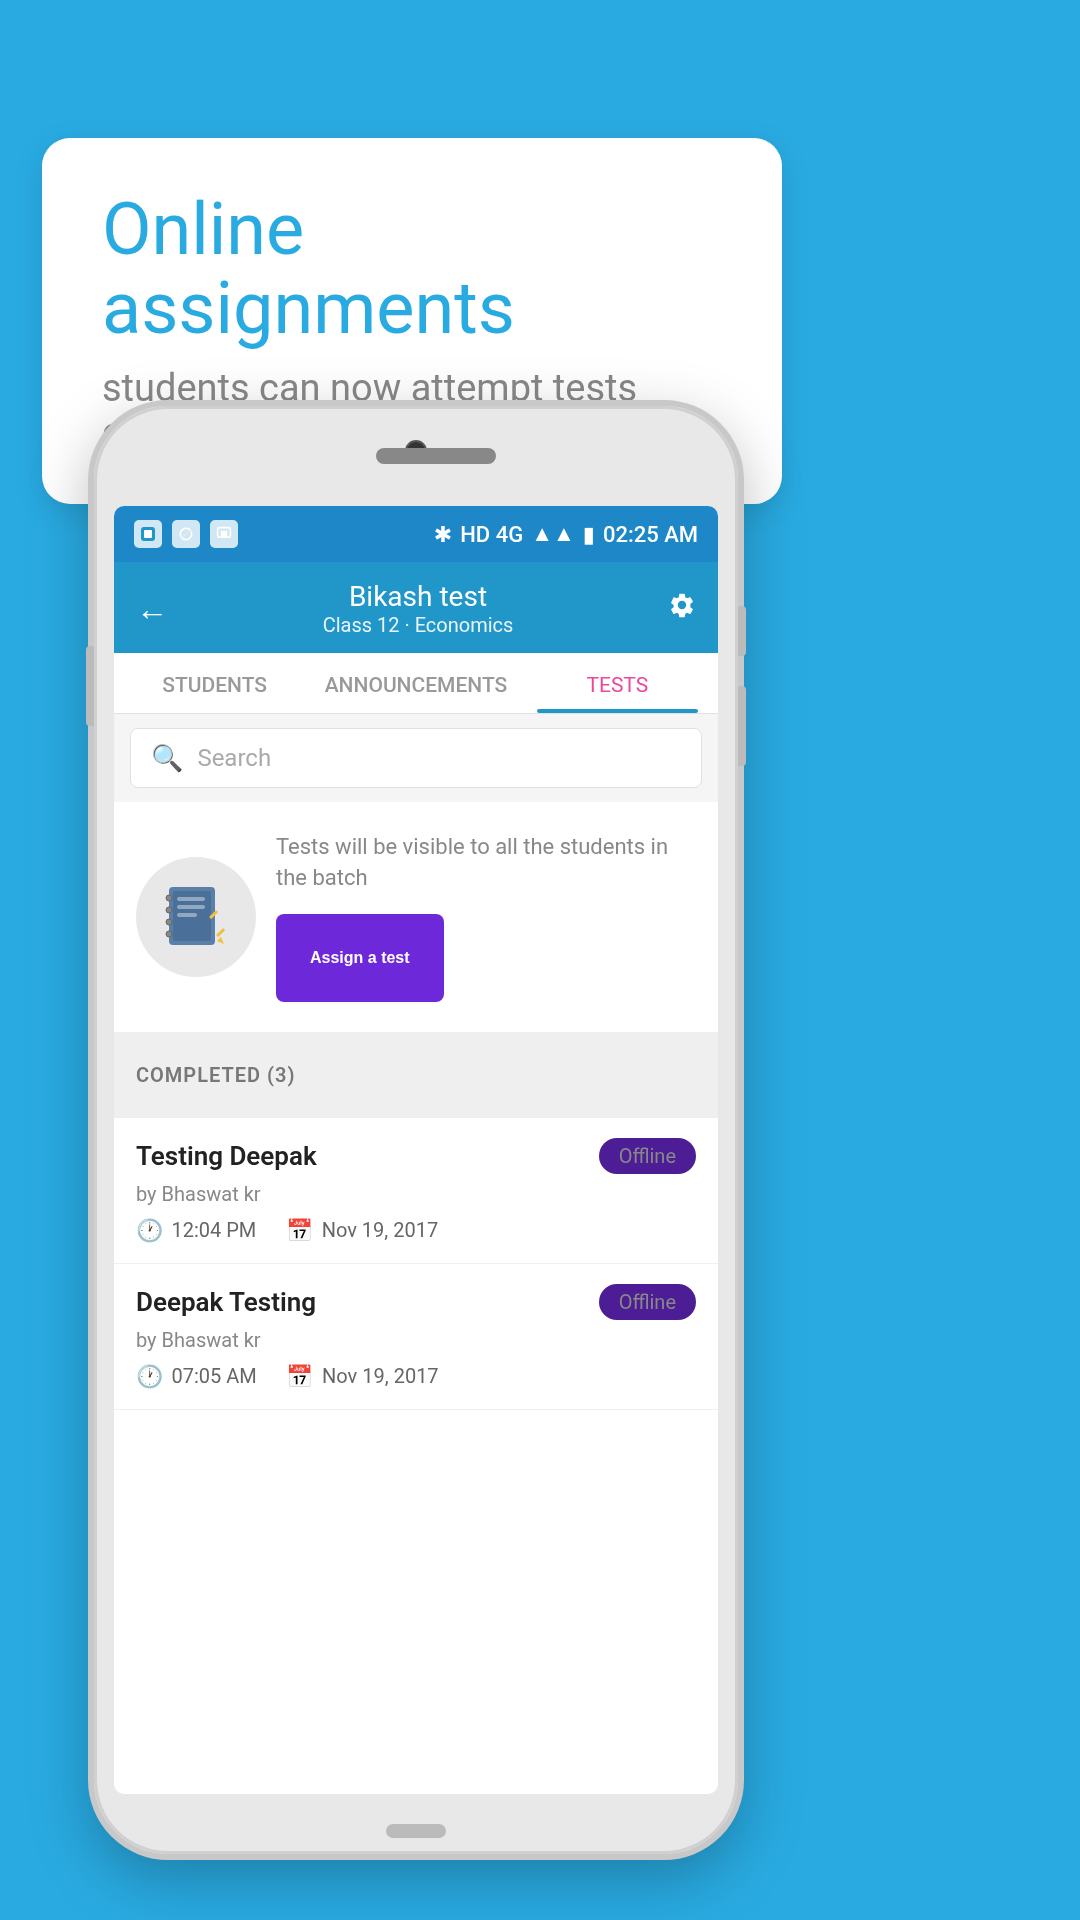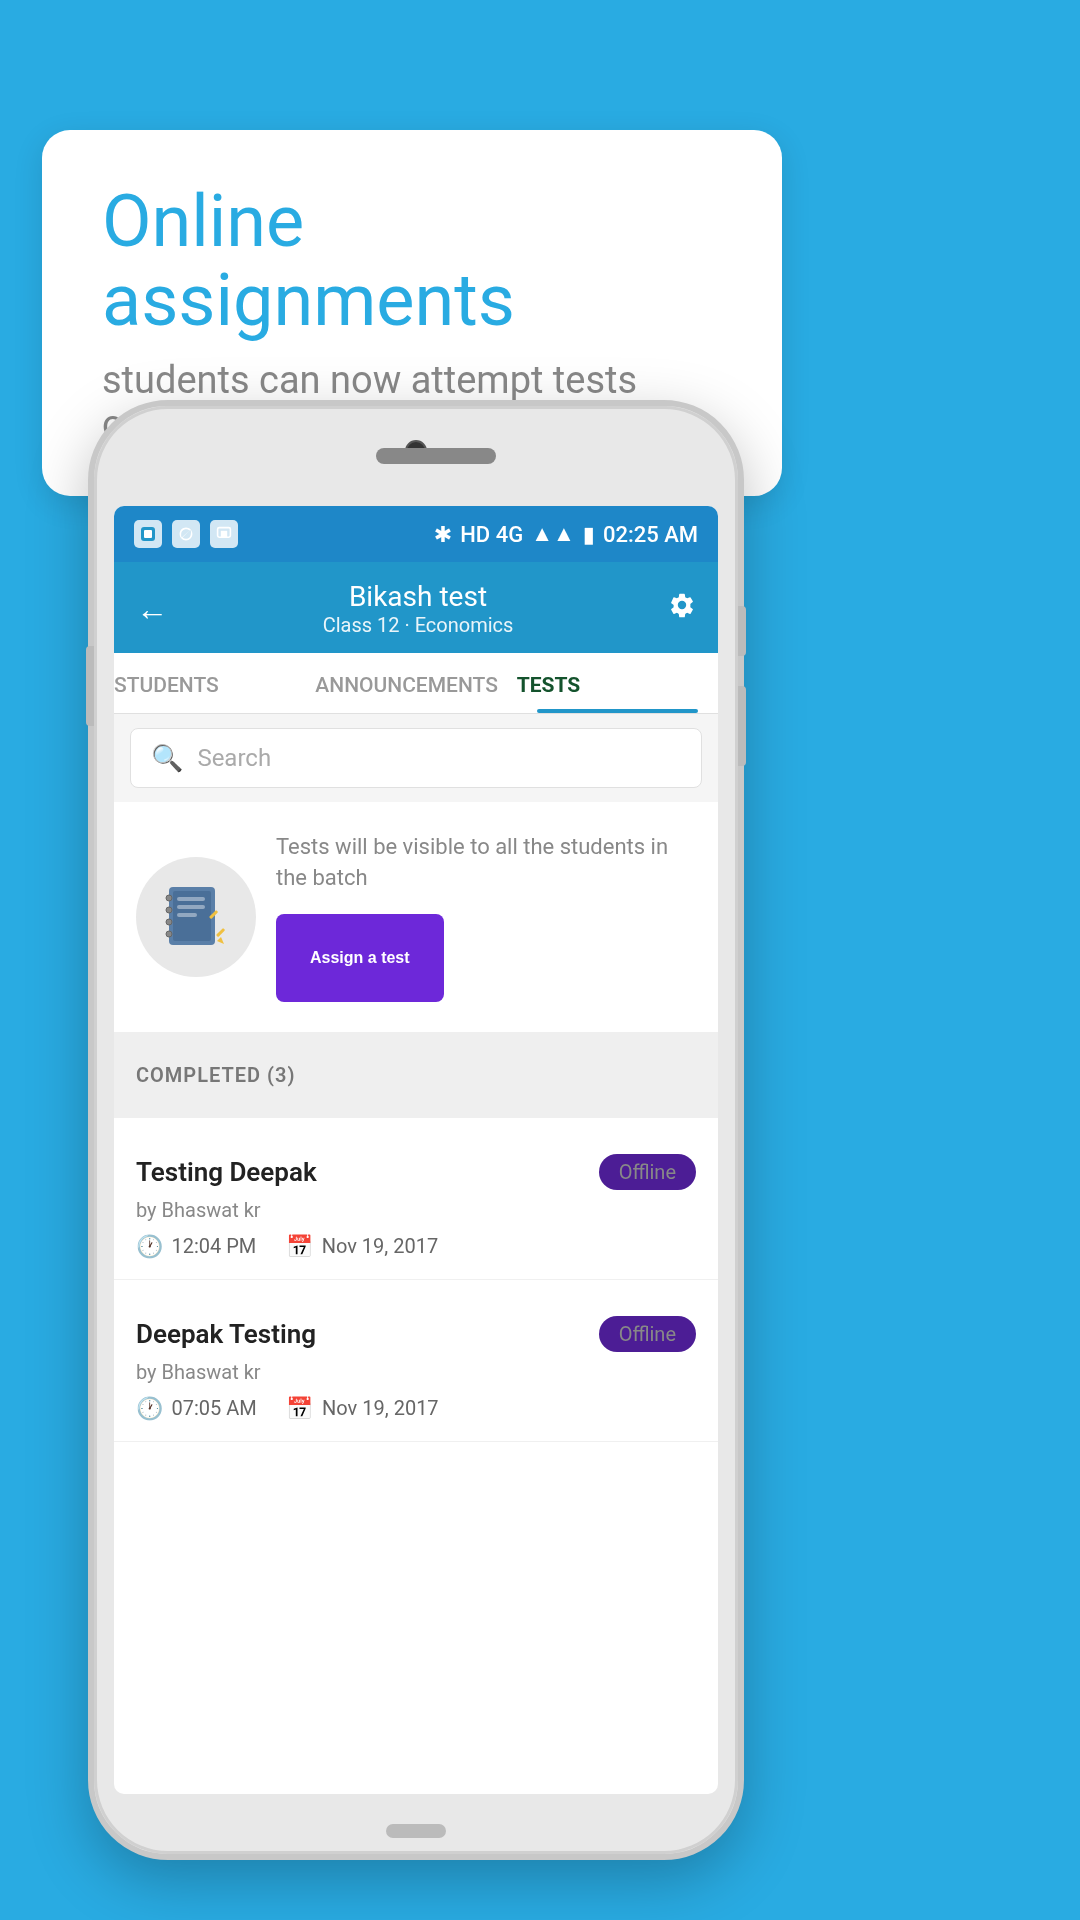--- a/index.html
+++ b/index.html
@@ -9,21 +9,21 @@
       height: 1920px;
       background-color: #29abe2;
       font-family: 'Roboto', Arial, sans-serif;
       overflow: hidden;
       position: relative;
     }
 
     
     .hero-card {
       position: absolute;
-      top: 130px;
+      top: 138px;
       left: 42px;
       width: 740px;
       background: white;
       border-radius: 28px;
       padding: 52px 60px 50px 60px;
       box-shadow: 0 8px 30px rgba(0,0,0,0.12);
     }
 
     .hero-card::after {
       content: '';
@@ -158,31 +158,32 @@
 
     
     .tabs {
       background: white;
       display: flex;
       border-bottom: 1px solid #e0e0e0;
     }
 
     .tab {
       flex: 1;
+      text-align: center;
       padding: 20px 0 16px;
       font-size: 21px;
       font-weight: 500;
       color: #999;
       cursor: pointer;
       position: relative;
     }
 
     .tab.active {
-      color: #14532d;
-      font-weight: 700;
+      color: #ec4899;
+      font-weight: 400;
     }
 
     .tab.active::after {
       content: '';
       position: absolute;
       bottom: 0;
       left: 10%;
       width: 80%;
       height: 4px;
       background: #2196c9;
@@ -268,21 +269,21 @@
       padding: 31px 22px;
       font-size: 20px;
       font-weight: 600;
       color: #777;
       letter-spacing: 1px;
     }
 
     
     .test-item {
       background: white;
-      padding: 36px 22px 20px;
+      padding: 20px 22px 20px;
       border-bottom: 1px solid #f0f0f0;
     }
 
     .test-item-header {
       display: flex;
       align-items: center;
       justify-content: space-between;
       margin-bottom: 8px;
     }
 

